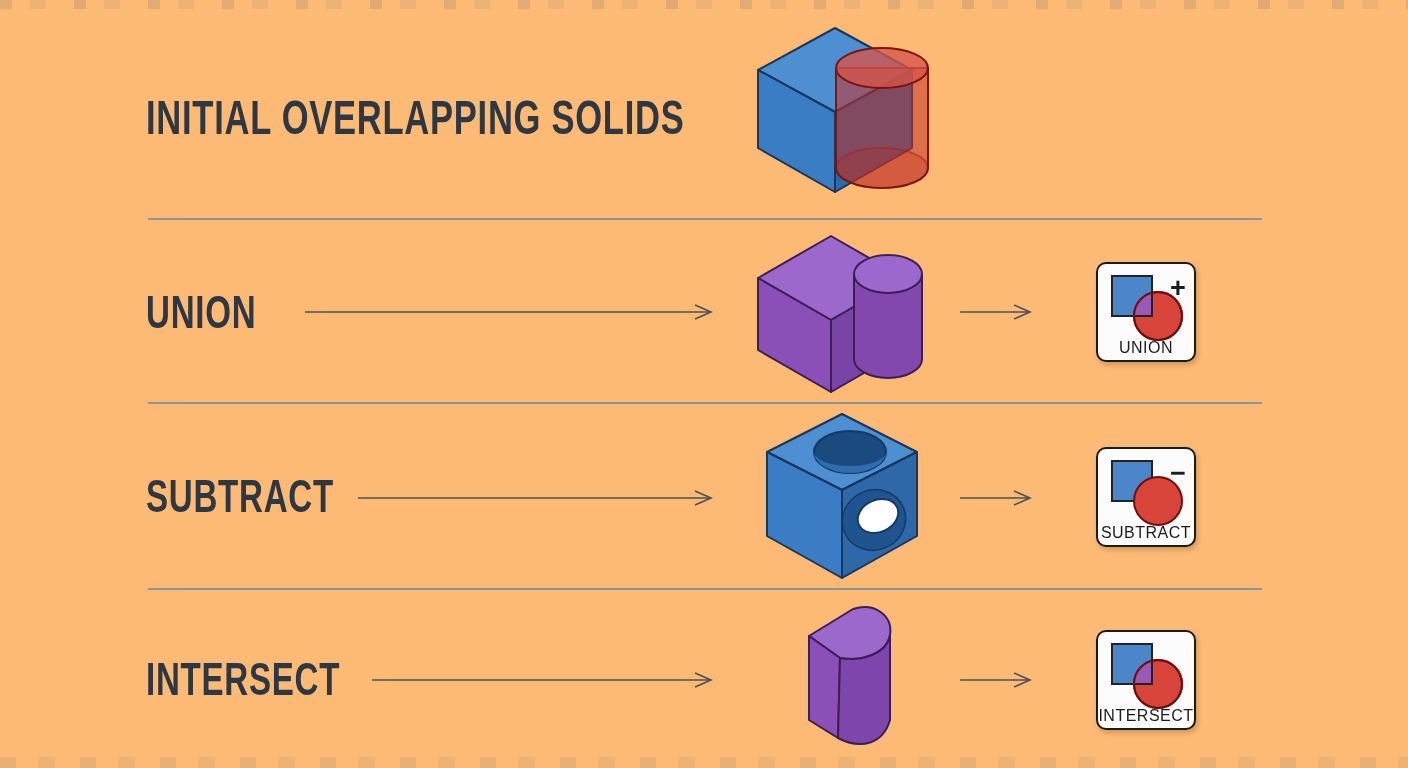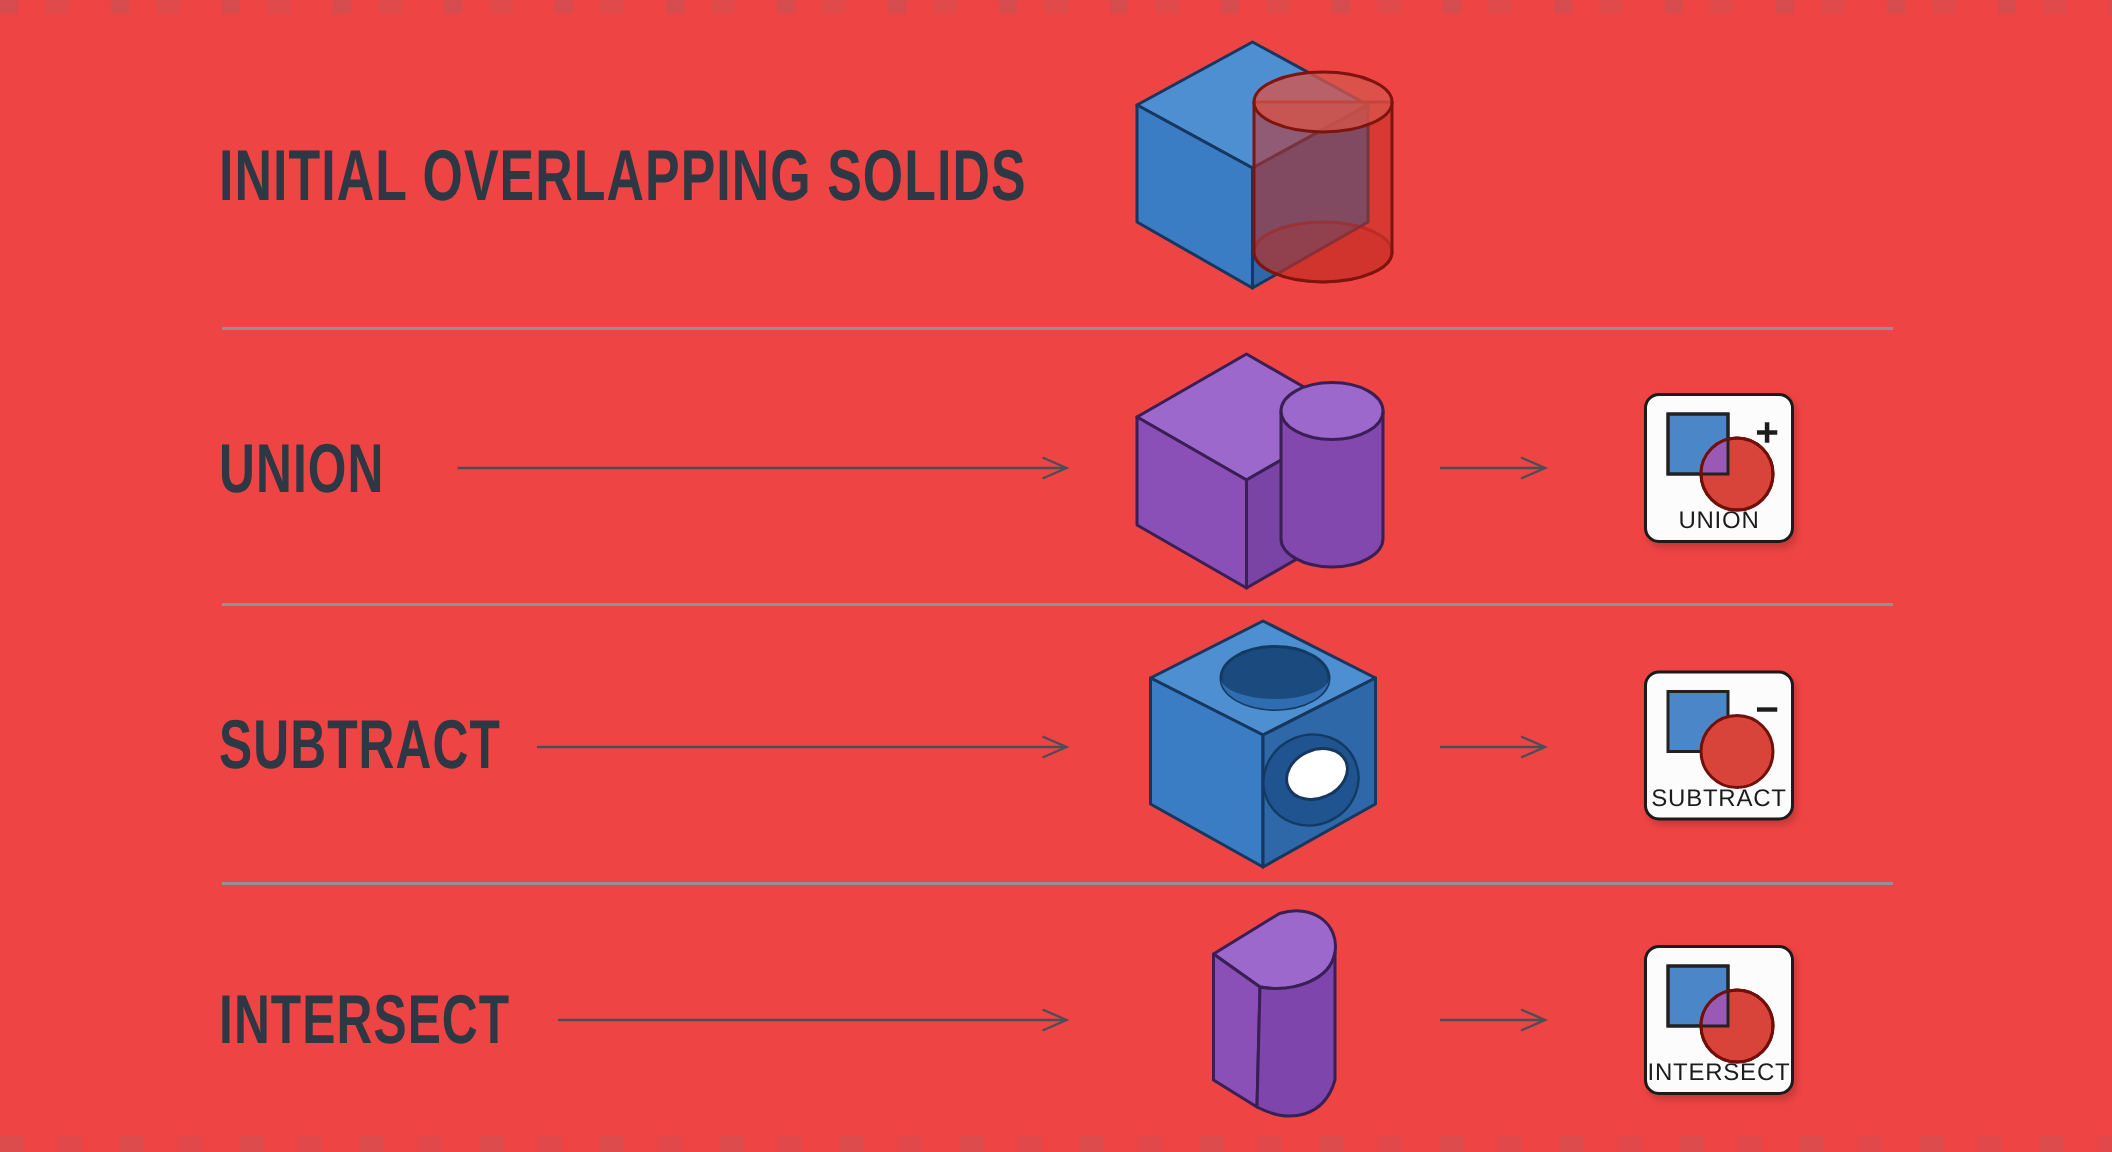--- a/index.html
+++ b/index.html
@@ -1,16 +1,16 @@
 <!DOCTYPE html>
 <html><head>
 <meta charset="utf-8">
 <style>
   html,body{margin:0;padding:0;background:#ffffff;}
-  .canvas{position:relative;width:1408px;height:768px;background:#ef4444;overflow:hidden;
+  .canvas{position:relative;width:1408px;height:768px;background:#fdba74;overflow:hidden;
           font-family:"Liberation Sans", sans-serif;}
   .noise{position:absolute;left:0;width:100%;pointer-events:none;}
   .noise-top{top:0;height:9px;
     background:repeating-linear-gradient(90deg, rgba(110,110,118,.20) 0 12px, rgba(255,255,255,0) 12px 30px,
                rgba(120,120,128,.12) 30px 46px, rgba(255,255,255,0) 46px 74px);}
   .noise-bottom{bottom:0;height:11px;
     background:repeating-linear-gradient(90deg, rgba(120,115,125,.16) 0 16px, rgba(255,255,255,0) 16px 38px,
                rgba(110,110,120,.10) 38px 55px, rgba(255,255,255,0) 55px 80px);}
   .label{position:absolute;margin:0;color:#2d3844;font-weight:700;line-height:1.15;
          transform:scaleX(.72);transform-origin:left center;letter-spacing:1px;white-space:nowrap;}

